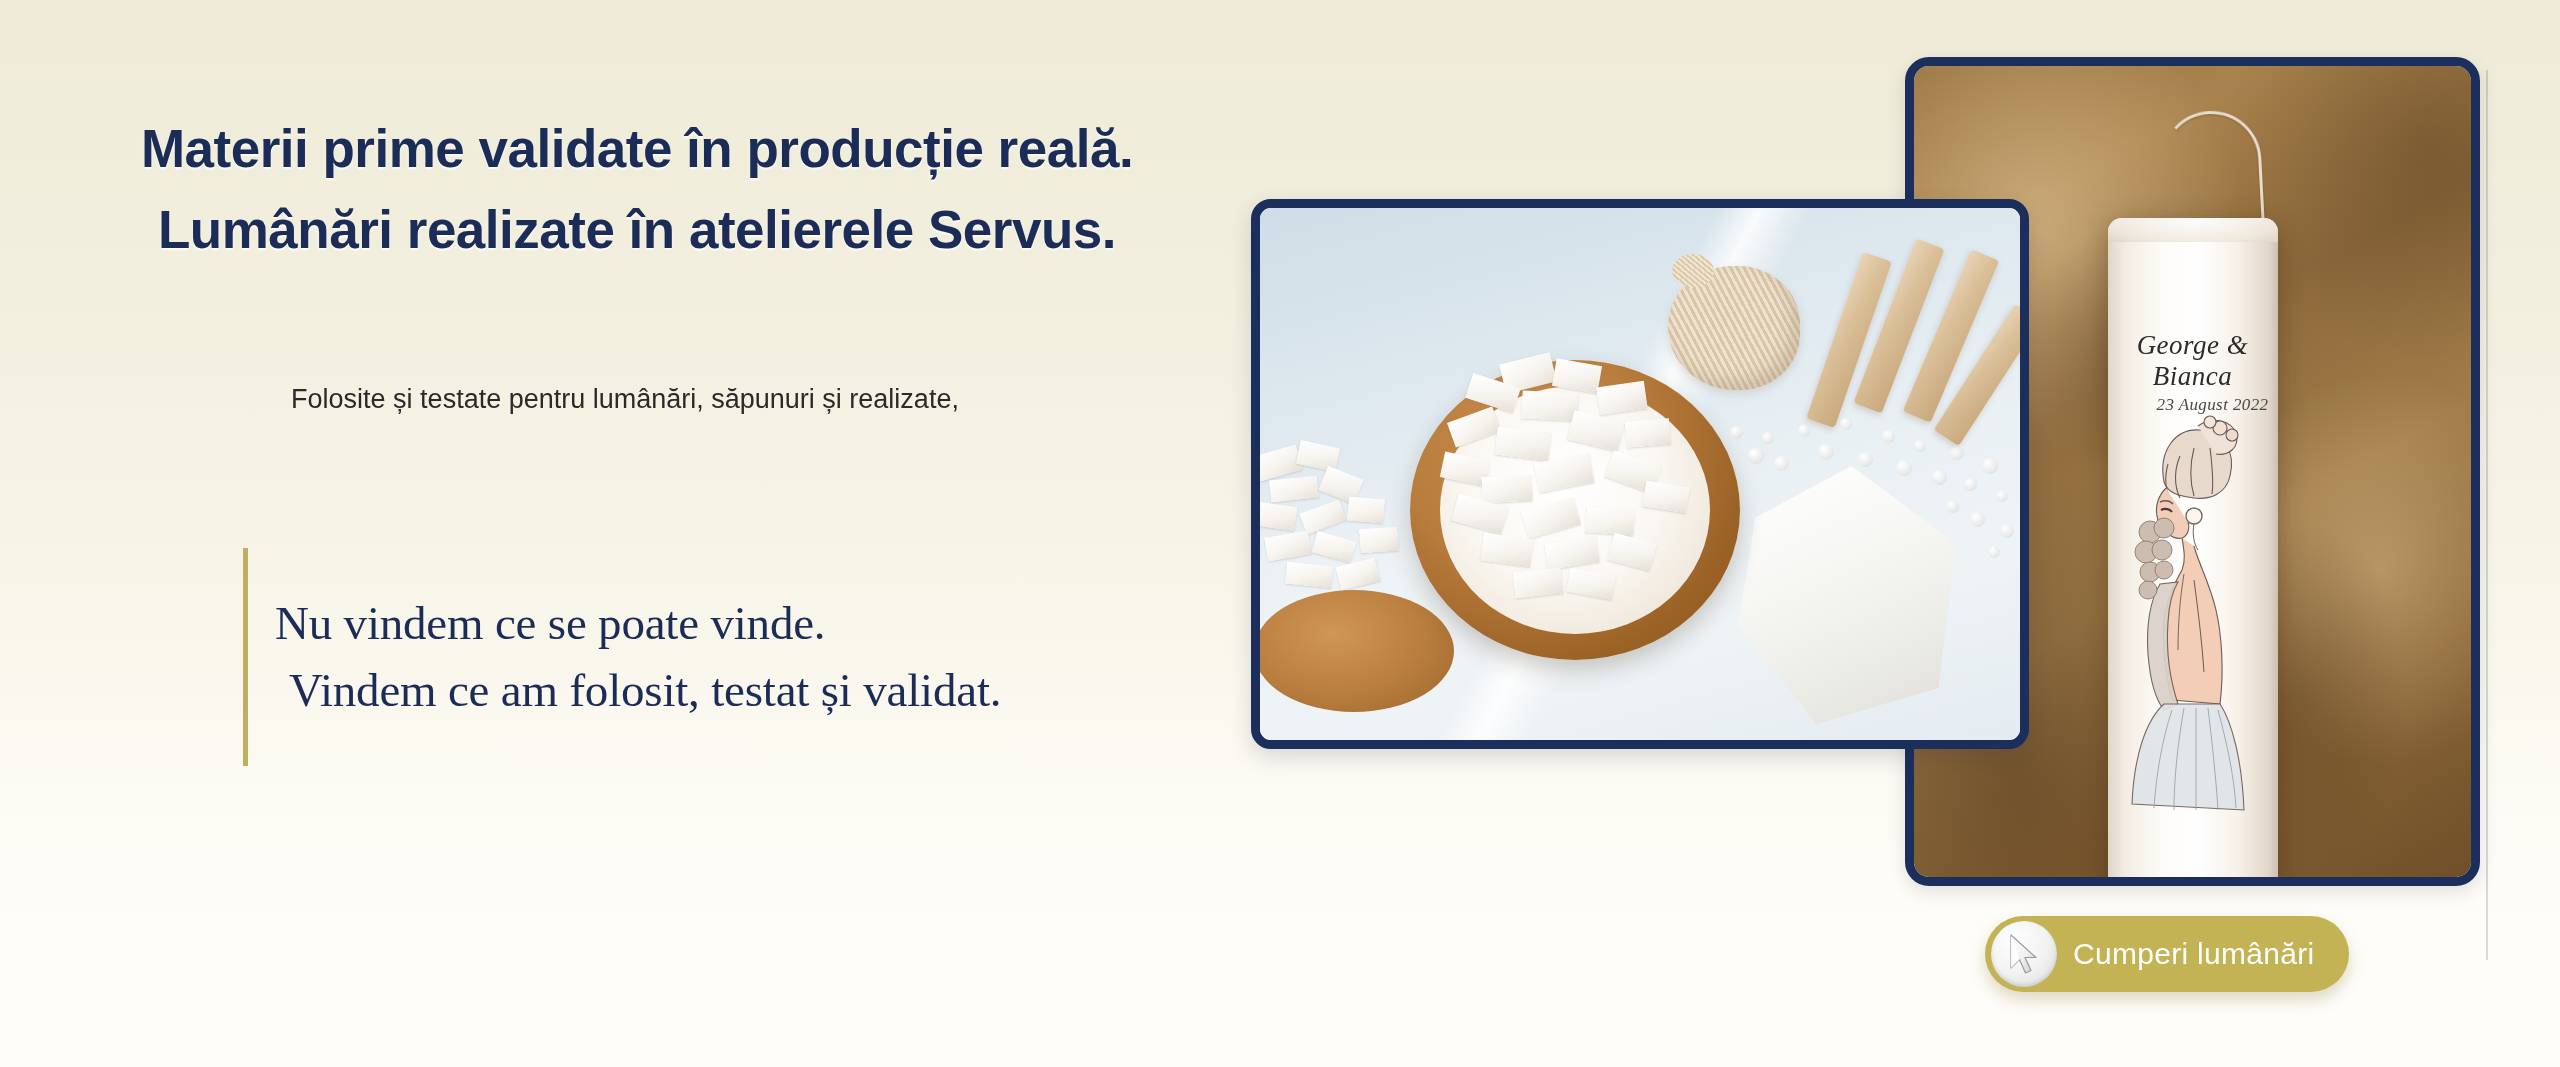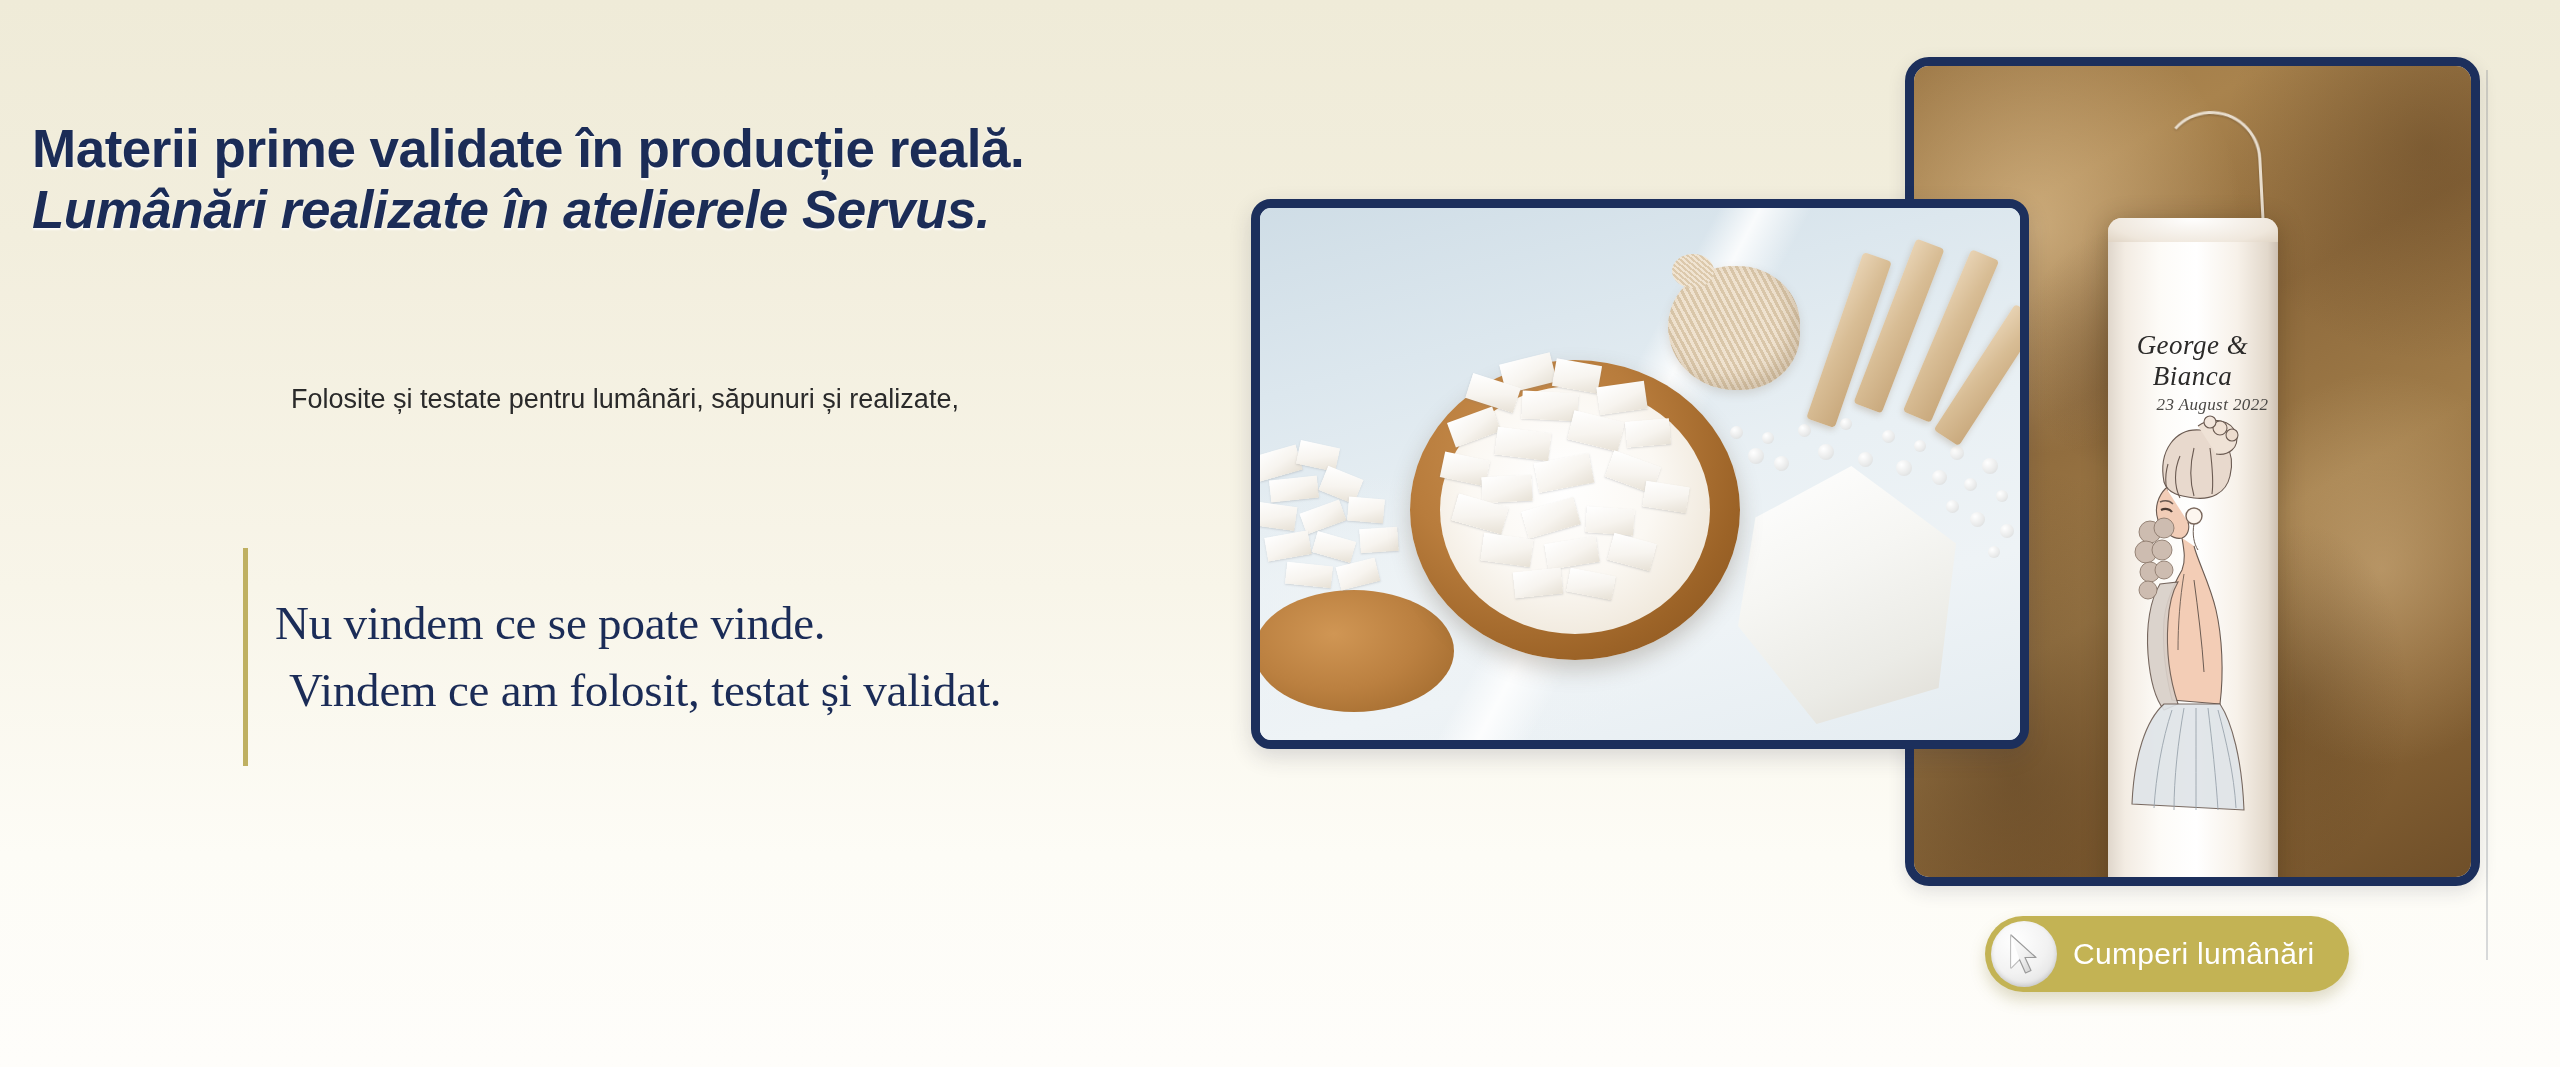--- a/index.html
+++ b/index.html
@@ -46,23 +46,24 @@
     left: 32px;
     top: 118px;
     width: 1210px;
     color: #1b2c57;
     font-weight: 800;
     font-size: 53px;
     line-height: 1.16;
     letter-spacing: -0.5px;
     font-stretch: condensed;
     text-shadow: 0 2px 2px rgba(255,255,255,0.85);
+    text-align: center;
   }
   .headline .line { display: block; white-space: nowrap; }
-  .headline .line2 { margin-top: 0; font-style: italic; }
+  .headline .line2 { margin-top: 20px; }
 
   .subcopy {
     position: absolute;
     left: 110px;
     top: 380px;
     width: 1030px;
     color: #2a2a2a;
     font-size: 27px;
     line-height: 1.44;
     text-align: center;

